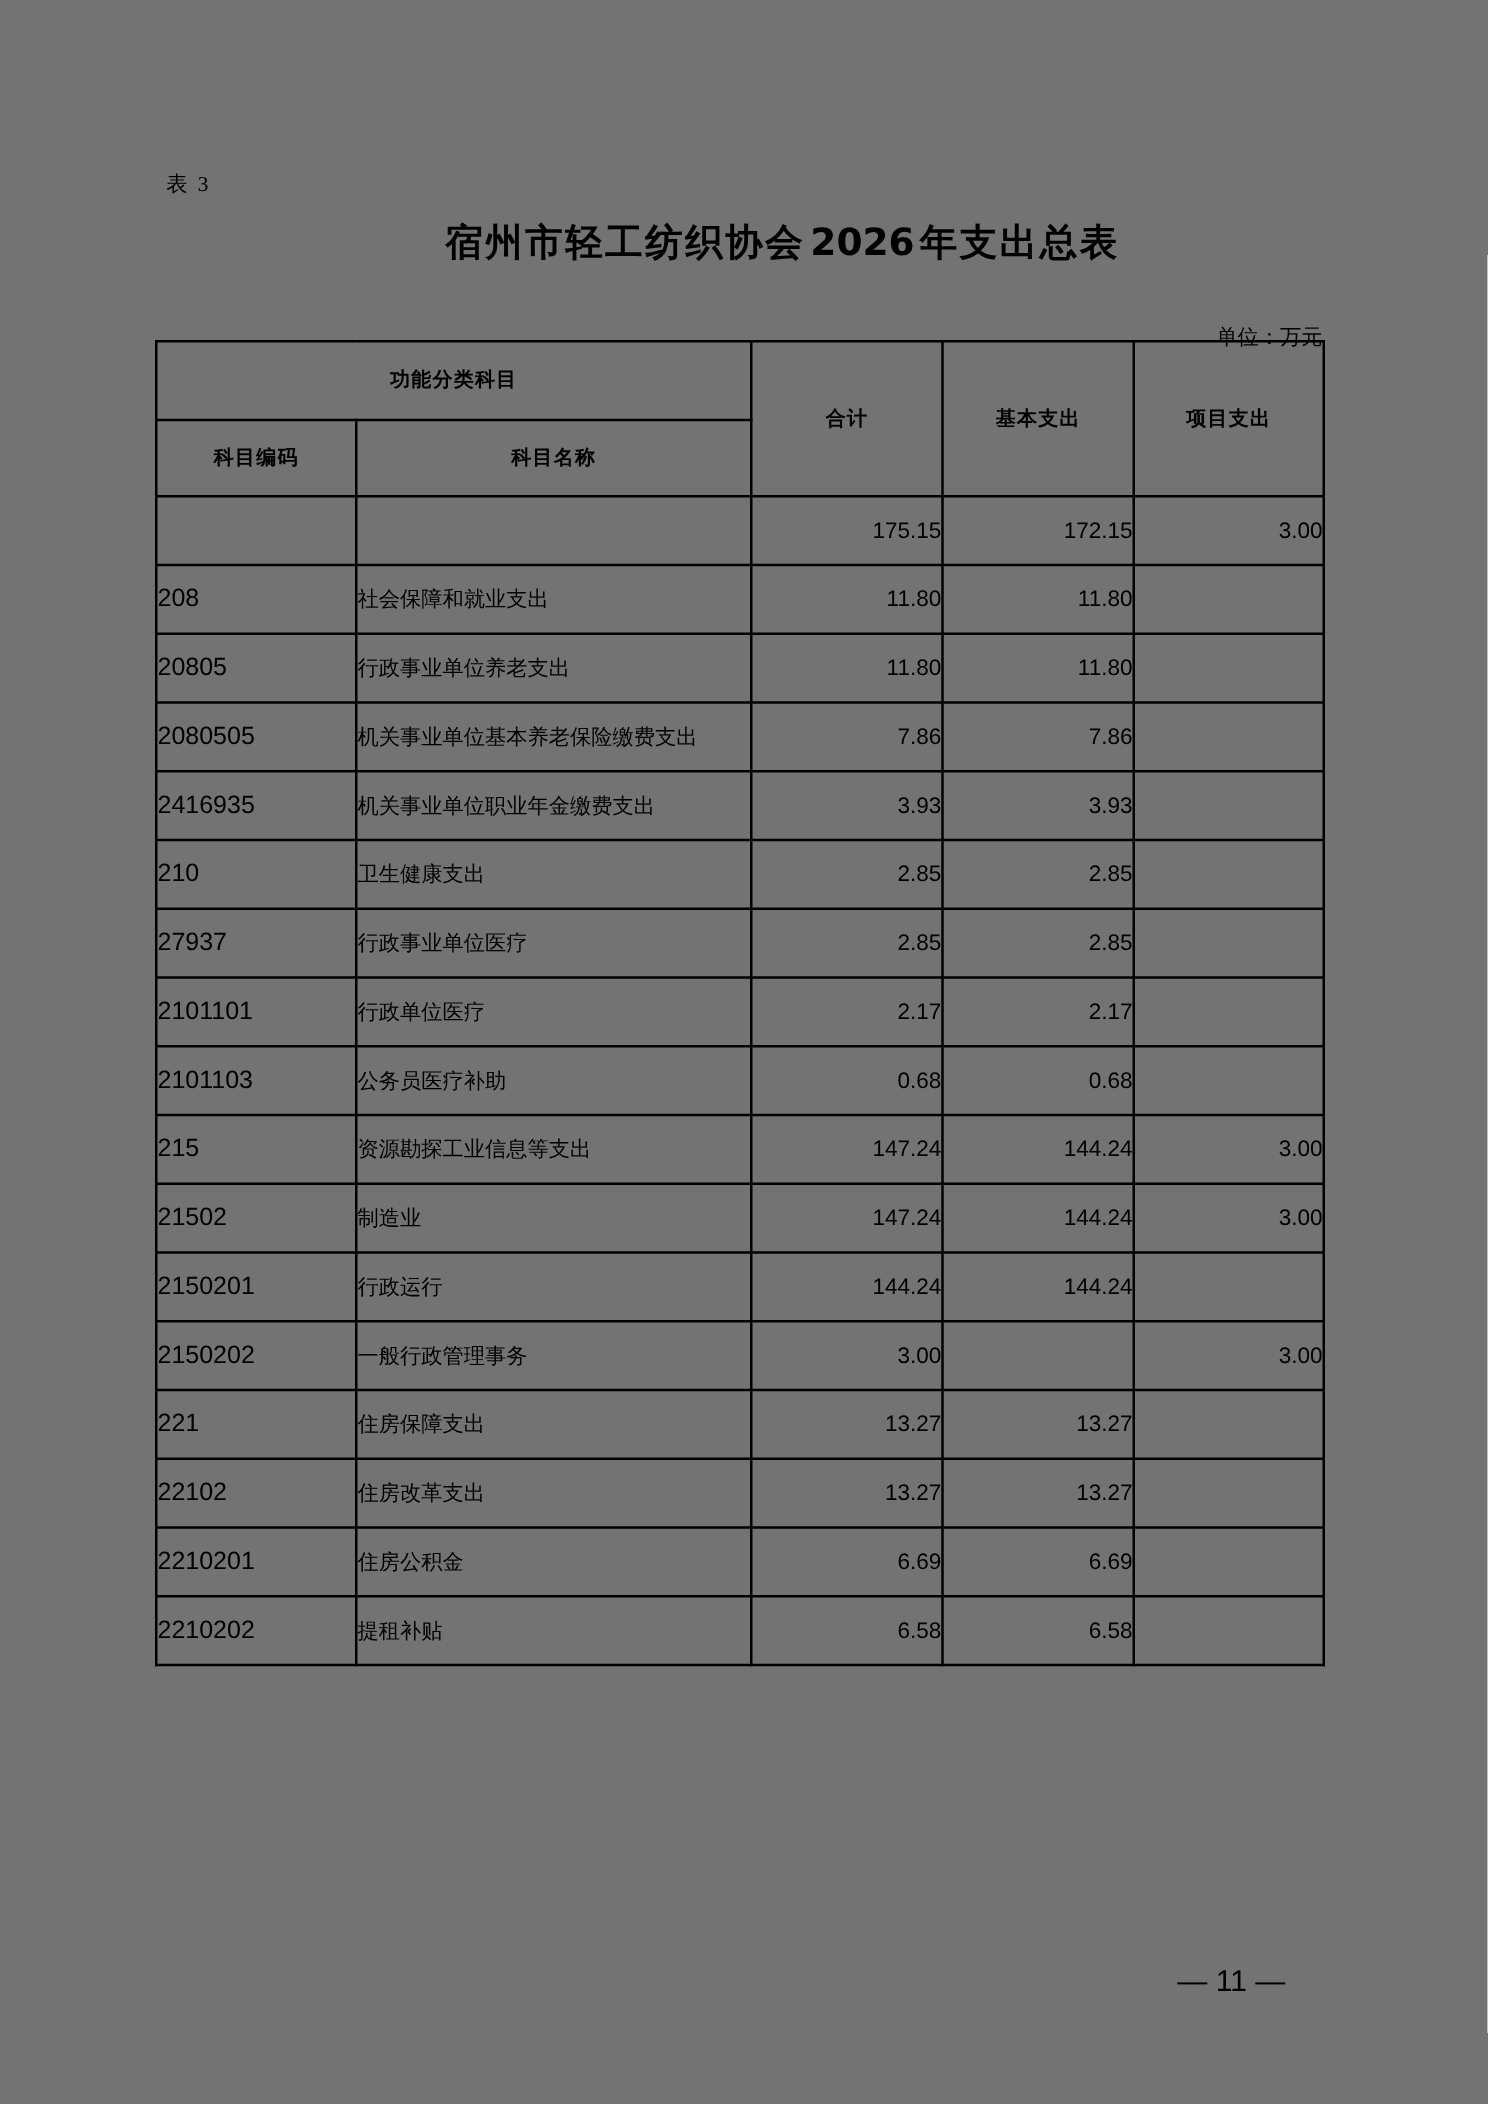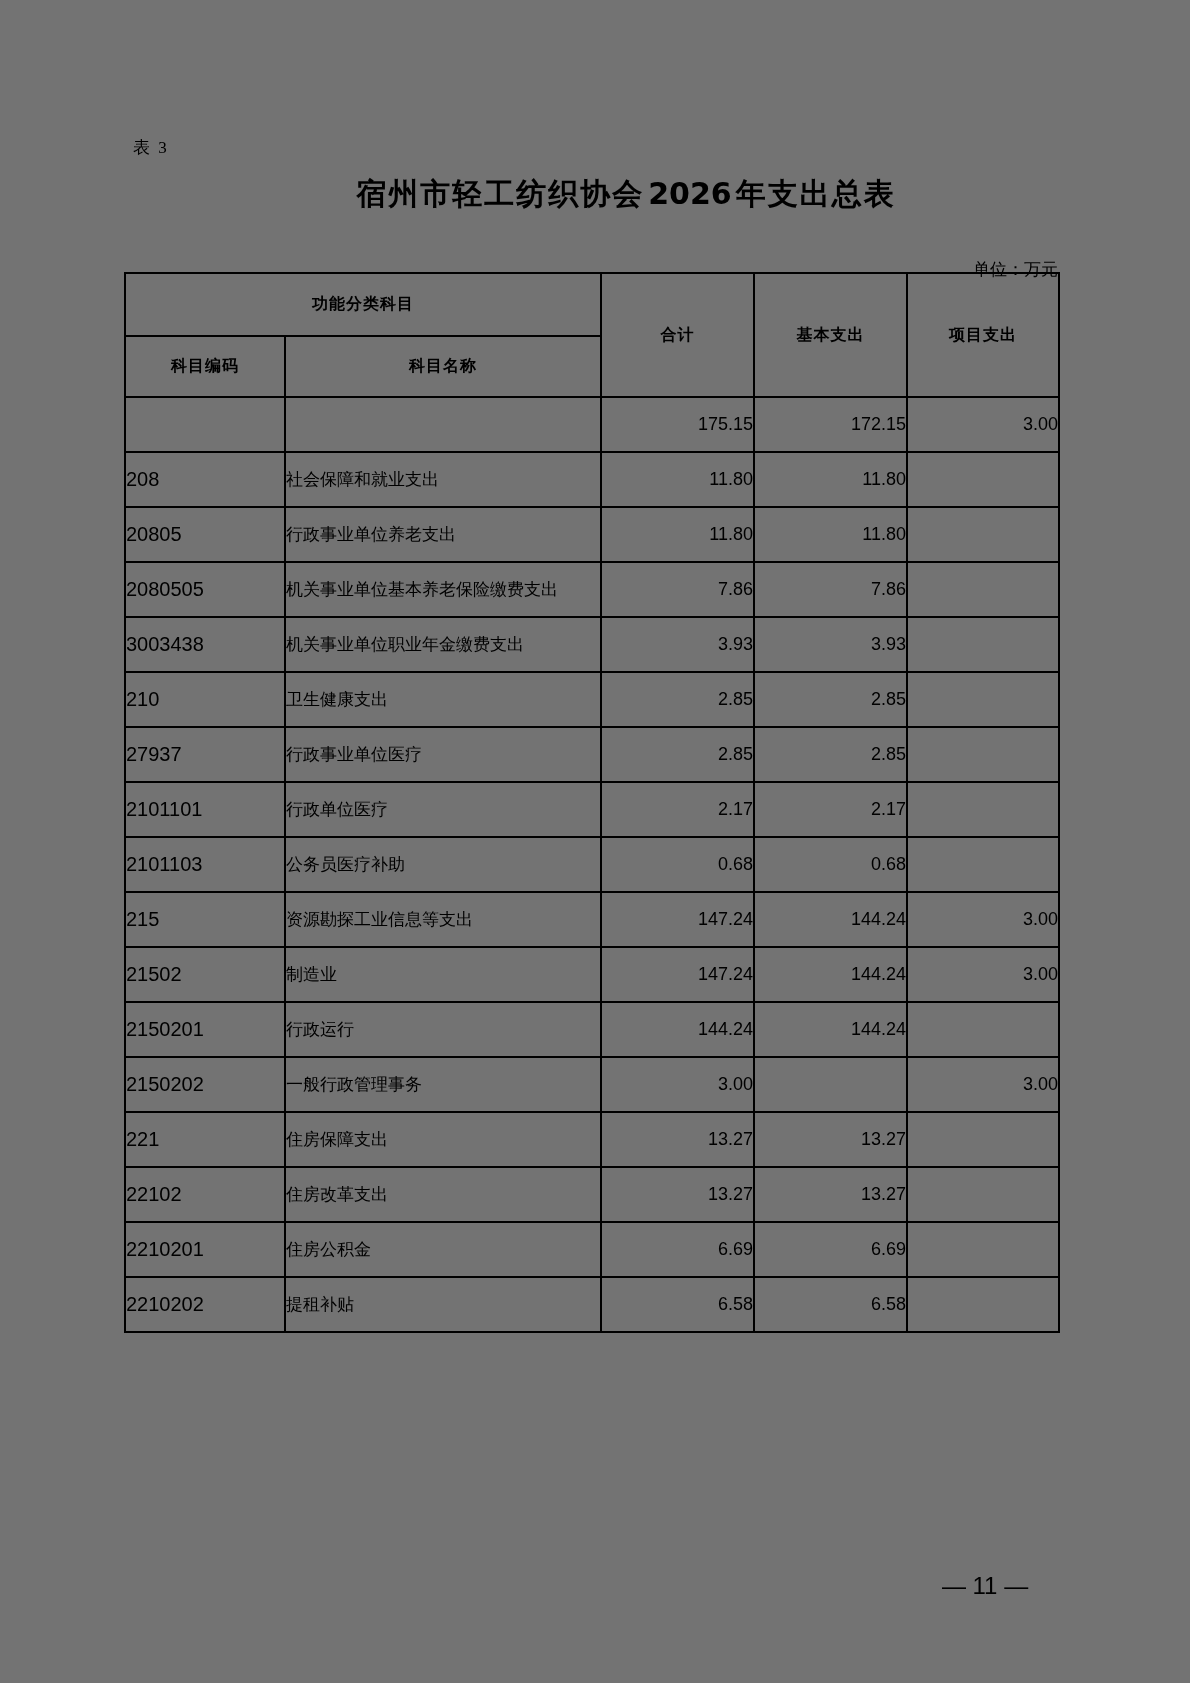--- a/index.html
+++ b/index.html
@@ -162,21 +162,21 @@
           <td class="cell-num"></td>
         </tr>
         <tr>
           <td class="cell-code">2080505</td>
           <td class="cell-name">机关事业单位基本养老保险缴费支出</td>
           <td class="cell-num">7.86</td>
           <td class="cell-num">7.86</td>
           <td class="cell-num"></td>
         </tr>
         <tr>
-          <td class="cell-code">3003438</td>
+          <td class="cell-code">2416935</td>
           <td class="cell-name">机关事业单位职业年金缴费支出</td>
           <td class="cell-num">3.93</td>
           <td class="cell-num">3.93</td>
           <td class="cell-num"></td>
         </tr>
         <tr>
           <td class="cell-code">210</td>
           <td class="cell-name">卫生健康支出</td>
           <td class="cell-num">2.85</td>
           <td class="cell-num">2.85</td>

